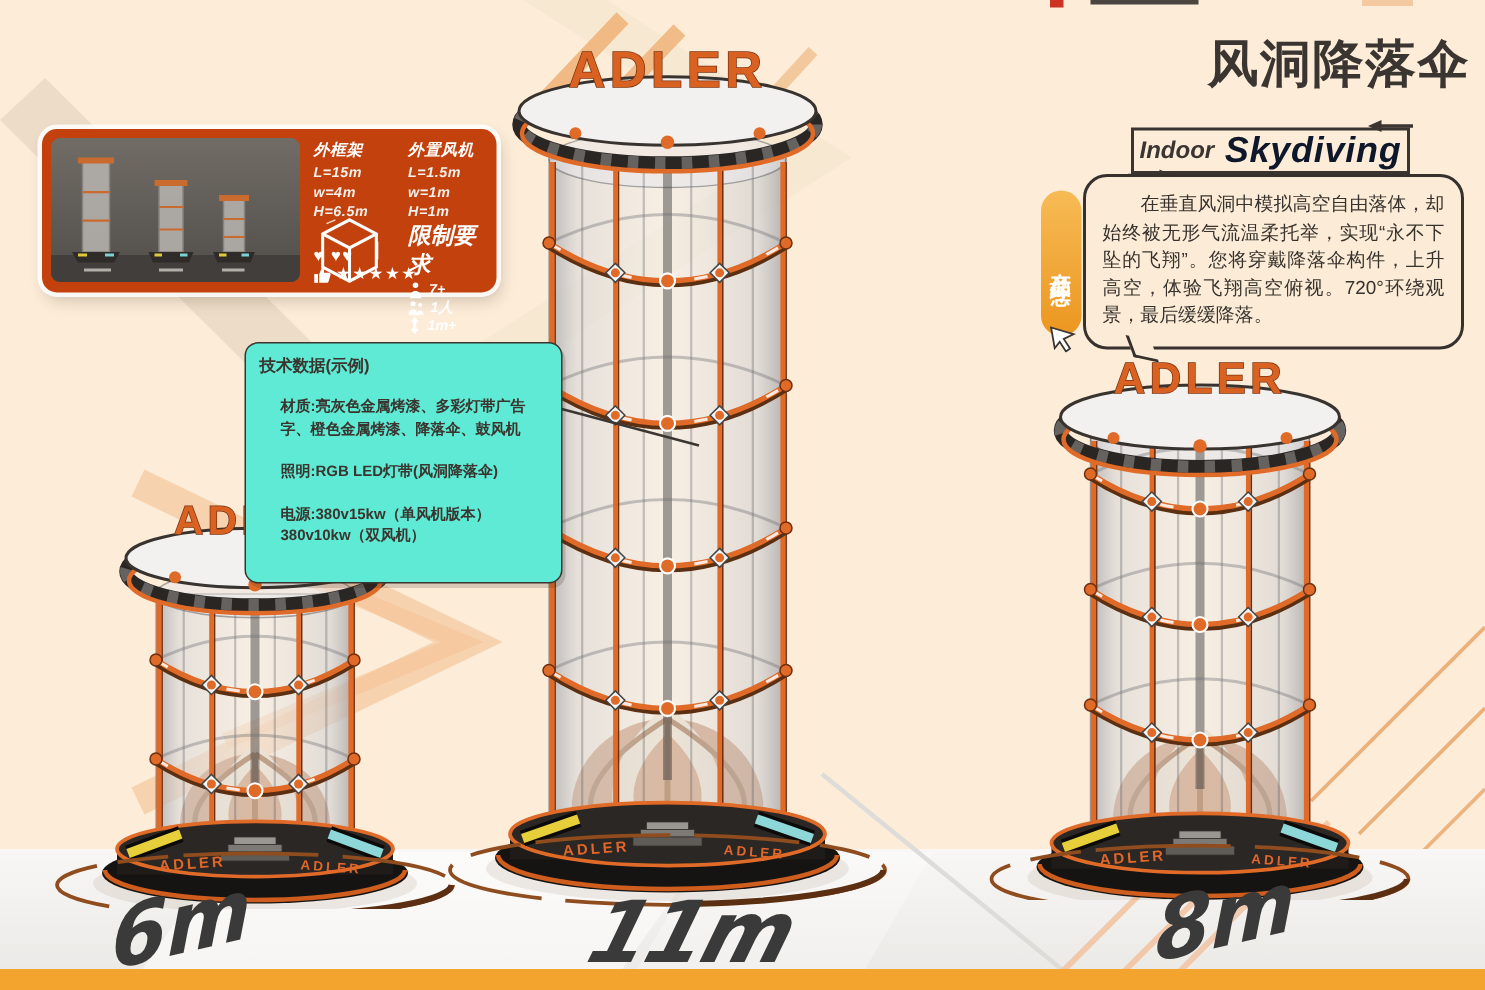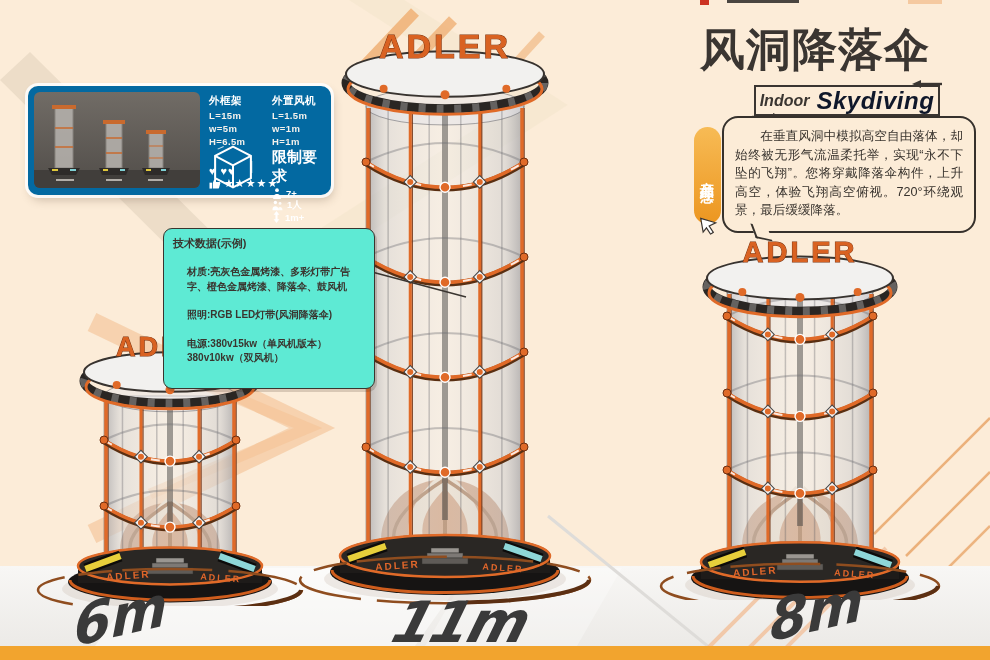--- a/index.html
+++ b/index.html
@@ -5,22 +5,22 @@
   html,body{margin:0;padding:0;background:#e8e4de;}
   *{box-sizing:border-box;}
   .canvas{position:relative;width:990px;height:660px;overflow:hidden;
     background:#fcecd8;font-family:"Liberation Sans","DejaVu Sans",sans-serif;}
   .bgsvg{position:absolute;left:0;top:0;z-index:1;}
   .tower{position:absolute;z-index:12;}
   .leader{position:absolute;left:0;top:0;z-index:22;pointer-events:none;}
 
   
   .spec-card{position:absolute;left:28px;top:86px;width:303px;height:109px;z-index:30;
-    background:#0369a1;border-radius:10px;
-    box-shadow:0 0 0 3px rgba(255,255,255,.85),2px 5px 10px rgba(70,50,30,.25);}
+    background:#c2410c;border-radius:10px;
+    box-shadow:0 0 0 3px rgba(255,255,255,.85),2px 5px 10px rgba(70,50,30,.25);font-style:italic;}
   .spec-photo{position:absolute;left:6px;top:6px;width:166px;height:96px;border-radius:6px;overflow:hidden;}
   .spec-col{position:absolute;top:8px;color:#fff;font-size:9.5px;line-height:13px;font-weight:700;}
   .spec-col .t{font-size:10.5px;font-weight:800;margin-bottom:2px;letter-spacing:.5px;}
   .spec-col .v{color:#f4f1ec;font-weight:700;letter-spacing:.4px;}
   .limits{position:absolute;left:244px;top:62px;color:#fff;font-size:9.5px;font-weight:700;}
   .limits .t{font-size:15px;font-weight:800;margin-bottom:1px;}
   .lim-row{display:flex;align-items:center;gap:4px;height:12px;}
   .cube-wrap{position:absolute;left:182px;top:58px;}
   .rating{position:absolute;left:181px;top:auto;bottom:6px;color:#fff;}
   .hearts{font-size:11px;letter-spacing:1px;line-height:11px;}
@@ -30,21 +30,21 @@
   .tech-box{position:absolute;left:163px;top:228px;width:212px;z-index:30;
     background:#5eead4;border:1.6px solid #3a352f;border-radius:9px;
     padding:7px 9px 8px 9px;color:#3a352f;
     box-shadow:2px 3px 0 rgba(60,40,20,.18);}
   .tech-box .tb-title{font-size:11px;font-weight:800;margin-bottom:3px;}
   .tech-box p{margin:14px;font-size:10px;line-height:14.5px;font-weight:600;}
   .tech-box b{font-weight:800;}
 
   
   .main-title{position:absolute;left:700px;top:20px;width:280px;z-index:30;
-    text-align:left;font-size:45px;font-weight:900;color:#3a3531;letter-spacing:1px;}
+    text-align:right;font-size:34px;font-weight:900;color:#3a3531;letter-spacing:1px;}
   .sub-box{position:absolute;left:754px;top:85px;width:186px;height:31px;z-index:30;
     border:2.5px solid #3a3531;display:flex;align-items:center;justify-content:center;gap:7px;font-style:italic;}
   .sub-prefix{font-size:16px;font-weight:800;color:#3a3531;}
   .sub-high{font-size:24px;font-weight:900;color:#0f172a;letter-spacing:.5px;}
   .sub-arrow{position:absolute;z-index:31;}
 
   
   .bubble{position:absolute;left:722px;top:116px;width:254px;z-index:32;
     background:#fcecd7;border:2px solid #36312c;border-radius:16px;
     padding:9px 11px 11px 11px;color:#37322d;font-size:12.6px;font-weight:400;
@@ -417,21 +417,21 @@
         <polygon points="108,76 136,76 133,83 111,83" fill="#2e2b29"></polygon>
         <rect x="112" y="77" width="5" height="2" fill="#e0c83a"></rect>
           <rect x="127" y="77" width="5" height="2" fill="#7fd0d4"></rect>
         <rect x="114" y="87" width="15" height="2" fill="#cfcac4" opacity=".8"></rect>
       </svg>
     </div>
 
     <div class="spec-col" style="left:181px">
       <div class="t">外框架</div>
       <div class="v">L=15m</div>
-      <div class="v">w=5m</div>
+      <div class="v">w=4m</div>
       <div class="v">H=6.5m</div>
     </div>
 
     <div class="spec-col" style="left:244px">
       <div class="t">外置风机</div>
       <div class="v">L=1.5m</div>
       <div class="v">w=1m</div>
       <div class="v">H=1m</div>
     </div>
 

